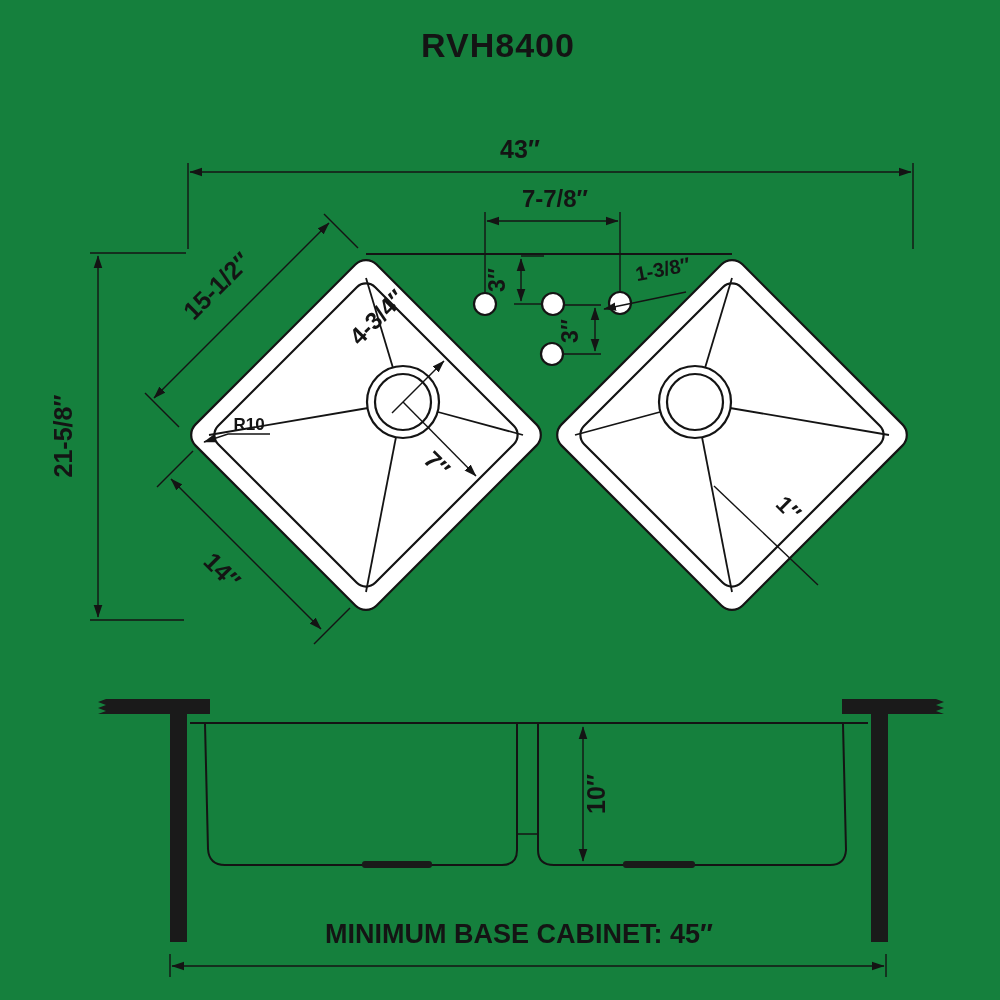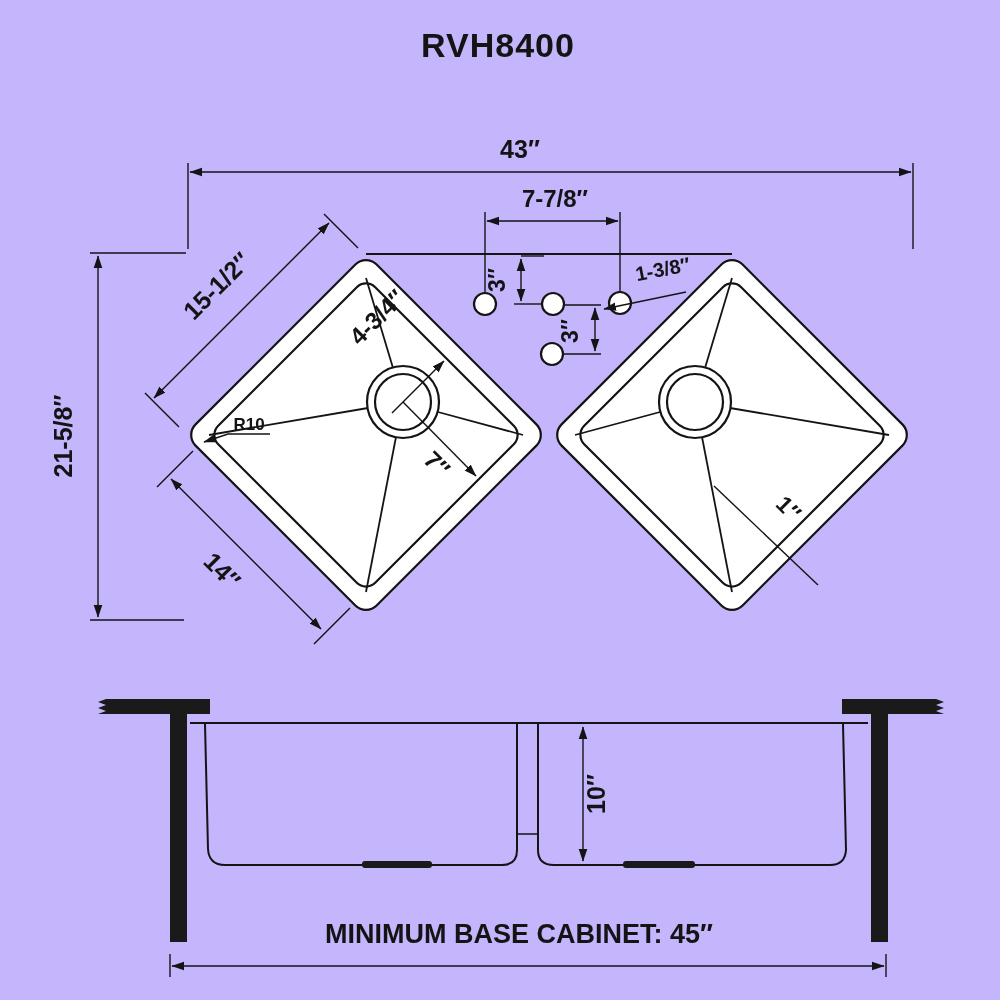--- a/index.html
+++ b/index.html
@@ -1,16 +1,16 @@
 <!DOCTYPE html>
 <html><head>
 <meta charset="utf-8">
 <style>
   html,body{margin:0;padding:0;background:#ffffff;}
-  .page{position:relative;width:1000px;height:1000px;background:#c4b5fd;overflow:hidden;
+  .page{position:relative;width:1000px;height:1000px;background:#15803d;overflow:hidden;
         font-family:"Liberation Sans",sans-serif;}
   svg{position:absolute;left:0;top:0;}
   text{fill:#141414;font-family:"Liberation Sans",sans-serif;font-weight:bold;}
   .outline{fill:#ffffff;stroke:#141414;stroke-width:2.2;}
   .thin{fill:none;stroke:#141414;stroke-width:1.4;}
   .crease{fill:none;stroke:#141414;stroke-width:1.8;}
   .solid{fill:#1a1a1a;stroke:none;}
 </style>
 </head>
 <body>

